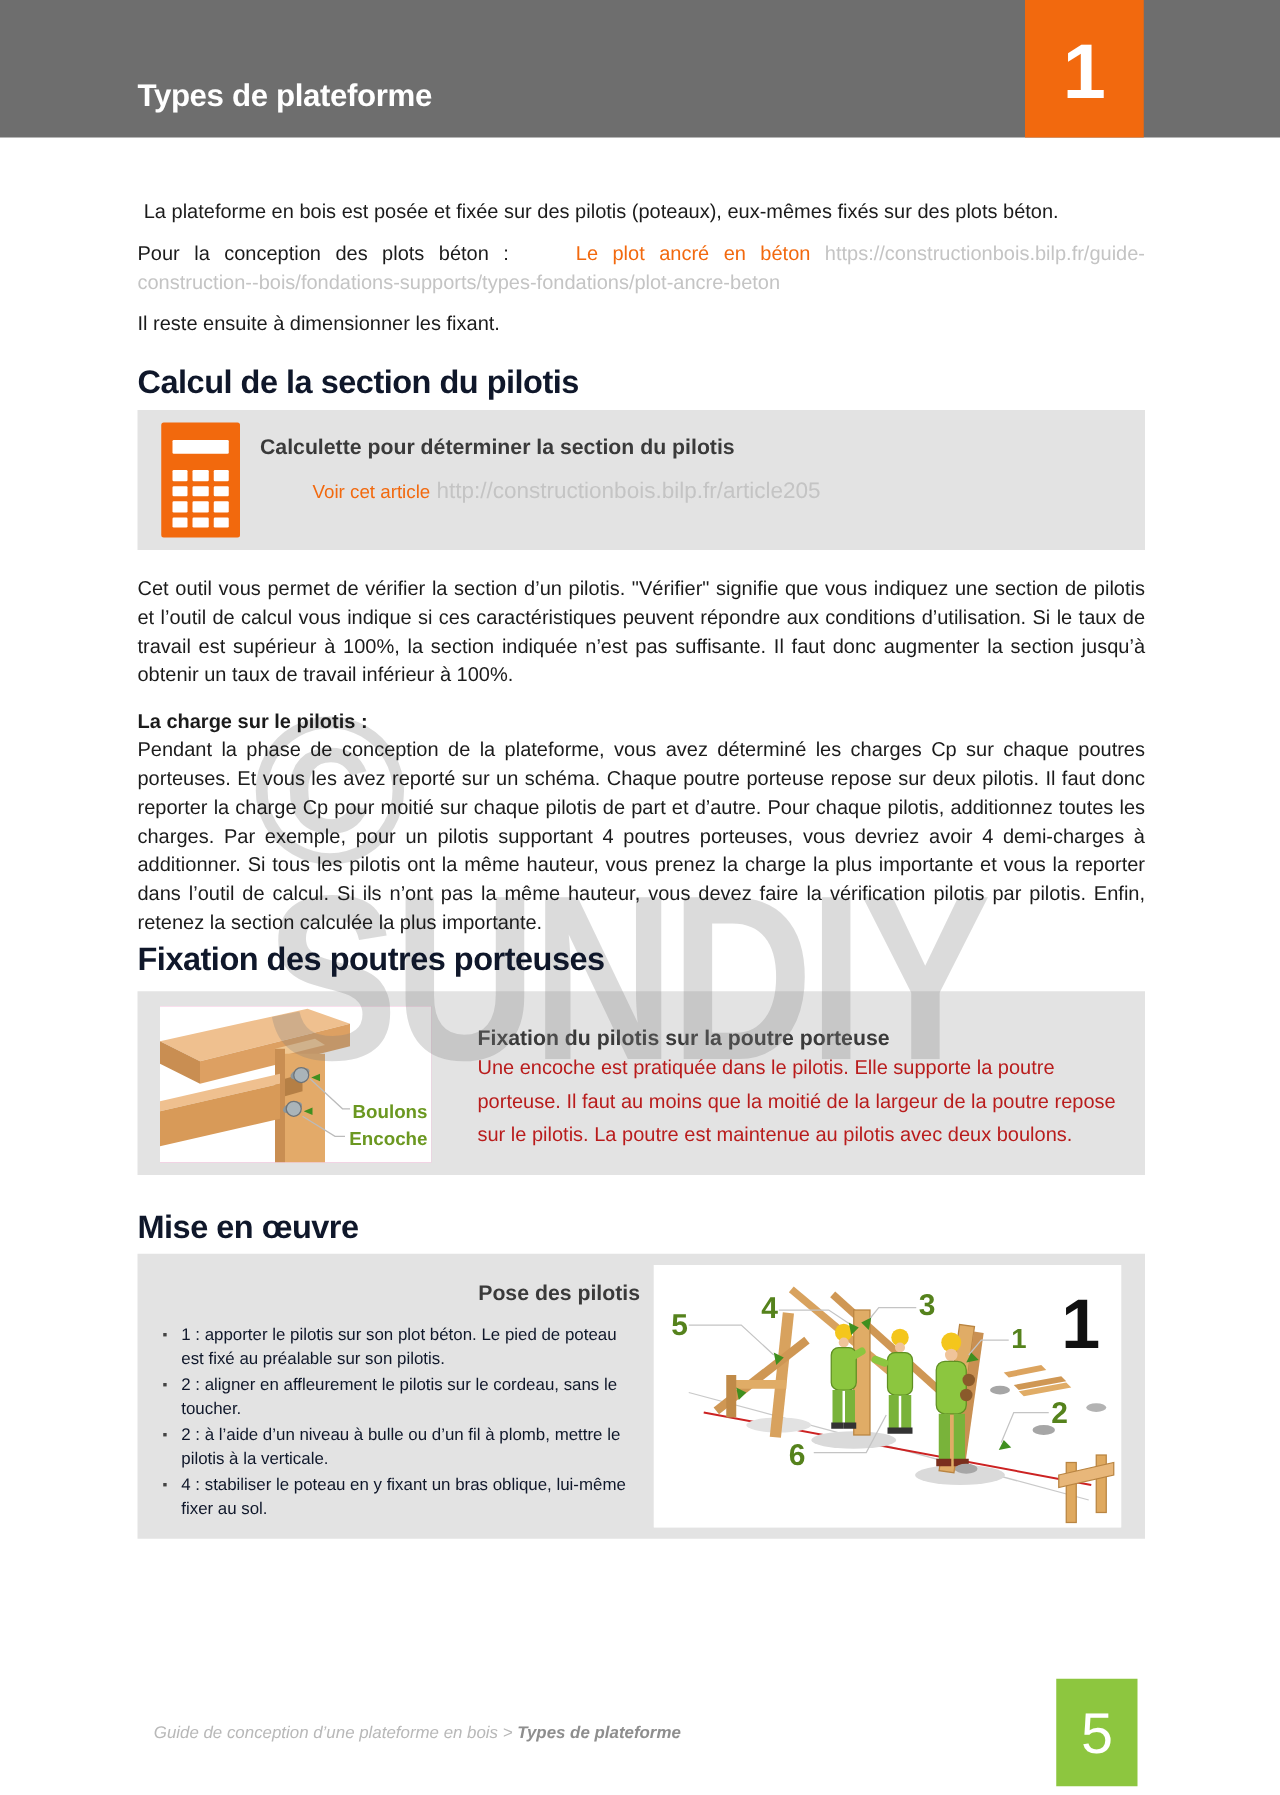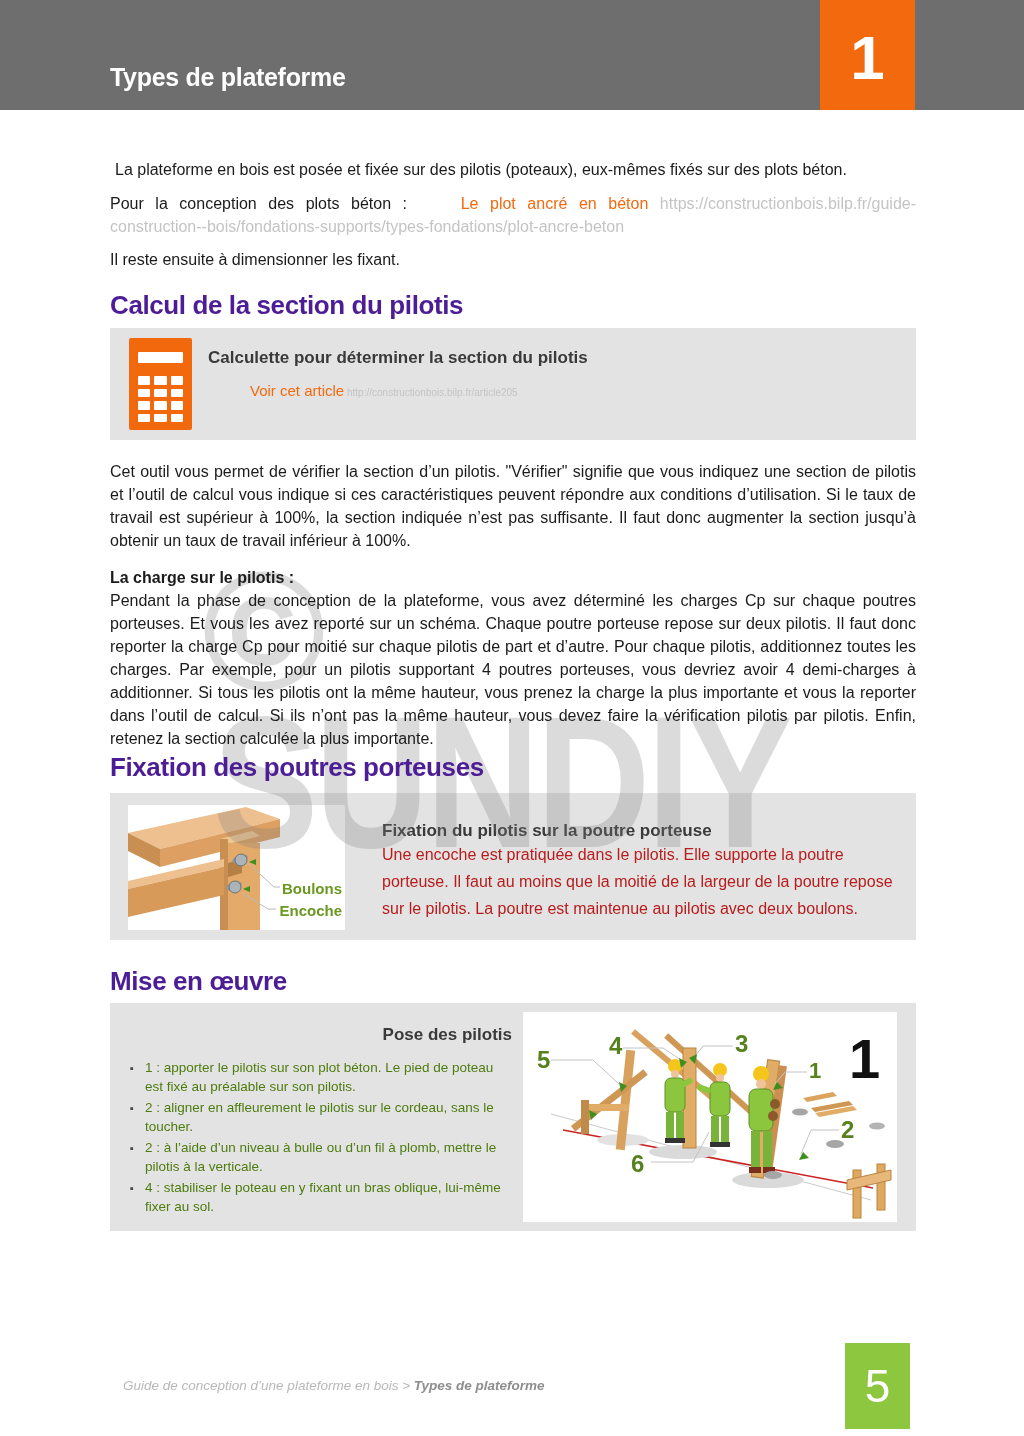--- a/index.html
+++ b/index.html
@@ -12,40 +12,40 @@
   .band{position:absolute;left:0;top:0;width:1024px;height:110px;background:#6e6e6e;z-index:0;}
   .band-title{position:absolute;left:110px;top:63px;margin:0;font-size:25px;font-weight:bold;color:#ffffff;letter-spacing:-0.3px;}
   .chapter-badge{position:absolute;left:820px;top:0;width:95px;height:110px;background:#f2690e;
     display:flex;align-items:center;justify-content:center;}
   .chapter-badge span{color:#fff;font-size:62px;font-weight:bold;line-height:1;padding-top:6px;}
   
   .abs{position:absolute;z-index:2;}
   .col{left:110px;width:806px;}
   p{margin:0;}
   .body-p{font-size:16px;line-height:23px;text-align:justify;color:#1b1b1b;}
-  .h2{margin:0;font-size:26px;font-weight:bold;color:#4c1d95;letter-spacing:-0.4px;}
+  .h2{margin:0;font-size:26px;font-weight:bold;color:#0f172a;letter-spacing:-0.4px;}
   .graybox{position:absolute;left:110px;width:806px;background:#e3e3e3;z-index:0;}
   .boxtitle{font-size:17px;font-weight:bold;color:#3a3a3a;}
   .orange{color:#f2690e;padding-left:42px;}
   .urlgray{color:#c4c4c4;}
   .z2{position:relative;z-index:2;}
   
   .calc{position:absolute;left:19px;top:10px;width:63px;height:92px;background:#f2690d;border-radius:2px;z-index:2;}
   .calc .screen{position:absolute;left:9px;top:14px;width:45px;height:11px;background:#fff;border-radius:1px;}
   .calc .keys{position:absolute;left:9px;top:38px;width:45px;height:46px;display:grid;
     grid-template-columns:repeat(3,1fr);grid-template-rows:repeat(4,1fr);gap:4px;}
   .calc .key{background:#fff;border-radius:1px;}
   
   .fix-img{position:absolute;left:18px;top:12px;width:217px;height:125px;background:#f9a8d4;}
   .fix-text{position:absolute;left:272px;top:28px;width:516px;z-index:2;}
   .fix-body{font-size:16px;line-height:27px;color:#b91c1c;}
   
   .pose-title{position:absolute;left:20px;top:22px;width:382px;text-align:right;z-index:2;}
   .steps{position:absolute;left:20px;top:56px;width:382px;margin:0;padding:0;list-style:none;z-index:2;}
-  .steps li{position:relative;padding-left:15px;font-size:13.5px;line-height:18.5px;color:#4d7c0f;margin-bottom:3px;}
+  .steps li{position:relative;padding-left:15px;font-size:13.5px;line-height:18.5px;color:#0f172a;margin-bottom:3px;}
   .steps li::before{content:"▪";position:absolute;left:0;top:0;color:#444;font-size:11px;}
   .pose-img{position:absolute;left:413px;top:9px;width:374px;height:210px;background:#fff;}
   
   .watermark{position:absolute;left:0;top:0;width:1024px;height:1436px;z-index:1;pointer-events:none;color:rgba(125,125,125,0.28);}
   .wm-c{position:absolute;left:202px;top:548px;font-size:168px;font-weight:bold;line-height:1;}
   .wm-text{position:absolute;left:213px;top:688px;font-size:188px;font-weight:bold;line-height:1;
     transform:scaleX(0.84);transform-origin:left top;letter-spacing:-4px;white-space:nowrap;}
   
   .footer{position:absolute;left:123px;top:1378px;font-size:13.5px;z-index:2;font-style:italic;}
   .footer .crumb-prefix{color:#b8b8b8;}
@@ -86,21 +86,21 @@
       <div class="key"></div>
         <div class="key"></div>
         <div class="key"></div>
       <div class="key"></div>
         <div class="key"></div>
         <div class="key"></div>
     </div>
   </div>
   <div class="z2" style="position:absolute;left:98px;top:20px;width:690px;">
     <p class="boxtitle">Calculette pour déterminer la section du pilotis</p>
-    <p style="margin-top:14px;font-size:15px;"><span class="orange">Voir cet article</span><span class="urlgray" style="font-size:10px;"> http://constructionbois.bilp.fr/article205</span></p>
+    <p style="margin-top:14px;font-size:15px;"><span class="orange">Voir cet article</span><span class="urlgray" style="font-size:18px;"> http://constructionbois.bilp.fr/article205</span></p>
   </div>
 </div>
 
 <p class="abs col body-p" style="top:460px;">Cet outil vous permet de vérifier la section d’un pilotis. "Vérifier" signifie que vous indiquez une section de pilotis et l’outil de calcul vous indique si ces caractéristiques peuvent répondre aux conditions d’utilisation. Si le taux de travail est supérieur à 100%, la section indiquée n’est pas suffisante. Il faut donc augmenter la section jusqu’à obtenir un taux de travail inférieur à 100%.</p>
 
 <p class="abs col body-p" style="top:566px;font-weight:bold;">La charge sur le pilotis :</p>
 
 <p class="abs col body-p" style="top:589px;">Pendant la phase de conception de la plateforme, vous avez déterminé les charges Cp sur chaque poutres porteuses. Et vous les avez reporté sur un schéma. Chaque poutre porteuse repose sur deux pilotis. Il faut donc reporter la charge Cp pour moitié sur chaque pilotis de part et d’autre. Pour chaque pilotis, additionnez toutes les charges. Par exemple, pour un pilotis supportant 4 poutres porteuses, vous devriez avoir 4 demi-charges à additionner. Si tous les pilotis ont la même hauteur, vous prenez la charge la plus importante et vous la reporter dans l’outil de calcul. Si ils n’ont pas la même hauteur, vous devez faire la vérification pilotis par pilotis. Enfin, retenez la section calculée la plus importante.</p>
 
 <h2 class="abs h2" style="left:110px;top:752px;">Fixation des poutres porteuses</h2>

